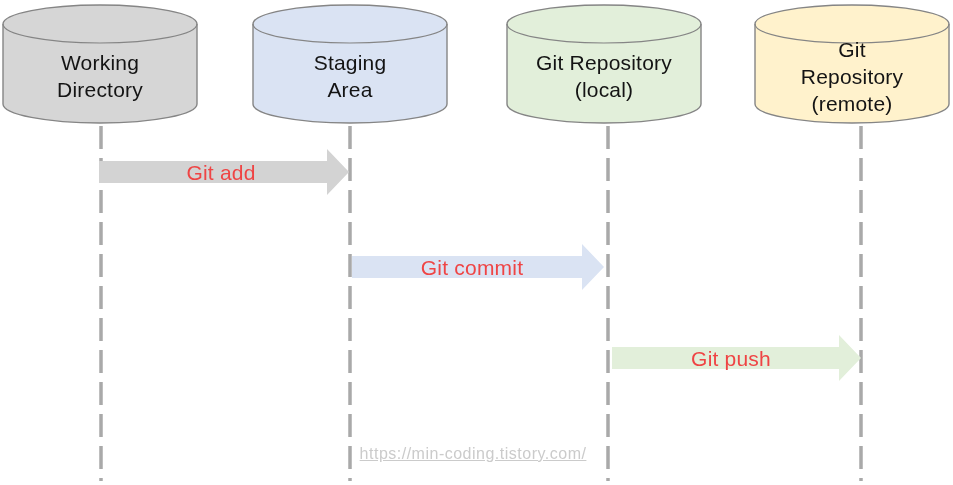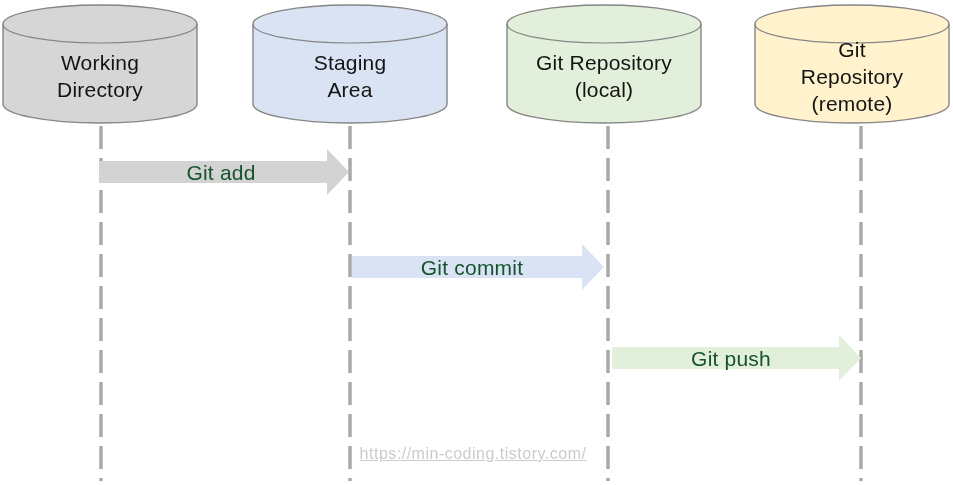--- a/index.html
+++ b/index.html
@@ -48,21 +48,21 @@
     color: #141414;
     text-align: center;
     white-space: pre-line;
     letter-spacing: 0.2px;
   }
   .arrow-label {
     position: absolute;
     transform: translate(-50%, -50%);
     z-index: 3;
     font-size: 21px;
-    color: #14532d;
+    color: #ef4444;
     text-align: center;
     white-space: nowrap;
     letter-spacing: 0.2px;
   }
   .watermark {
     position: absolute;
     left: 473px;
     top: 454px;
     transform: translate(-50%, -50%);
     z-index: 1;

